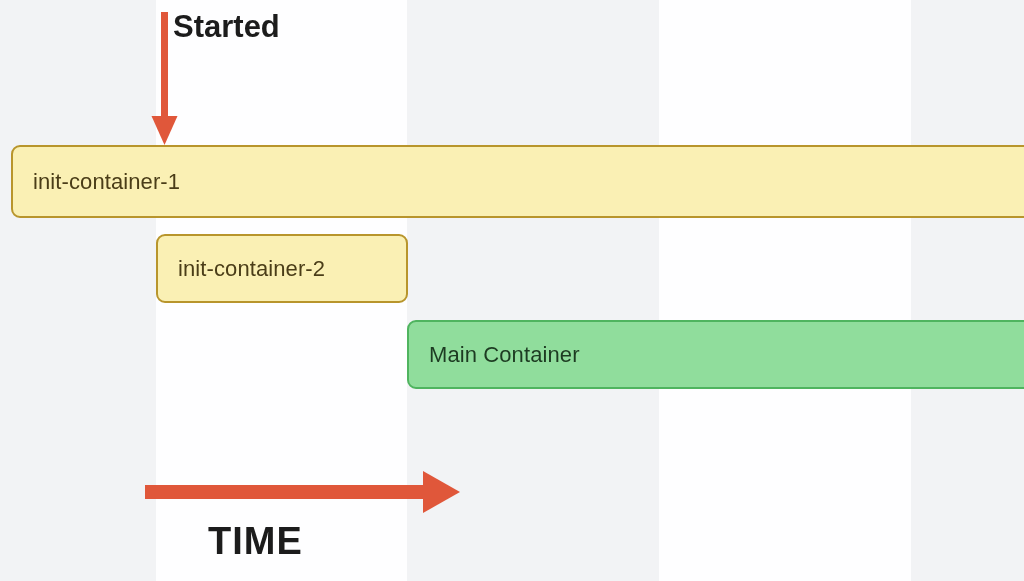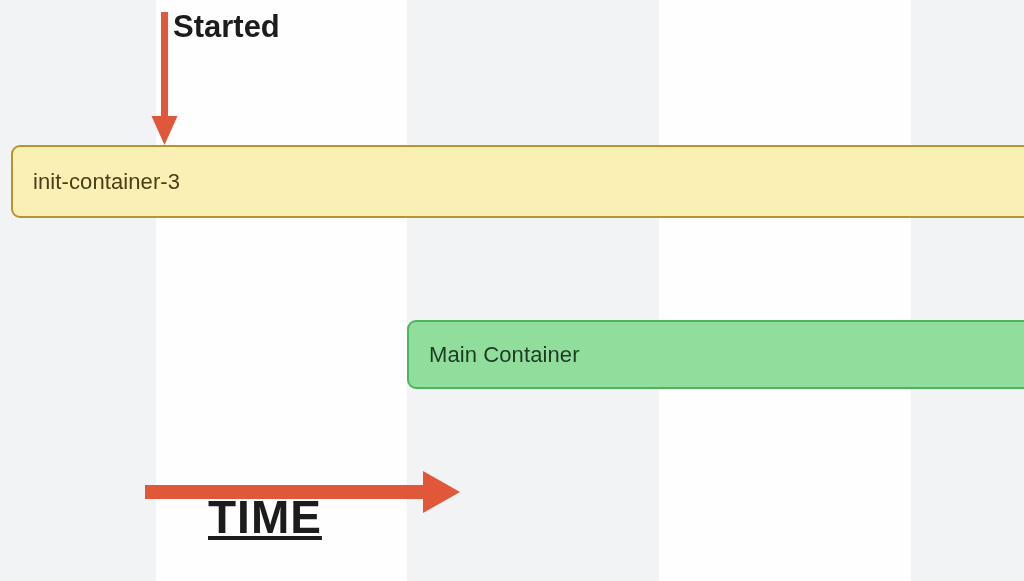--- a/index.html
+++ b/index.html
@@ -69,24 +69,23 @@
     white-space: nowrap;
     z-index: 6;
   }
   #started-label {
     left: 173px;
     top: 11px;
     font-size: 31px;
   }
   #time-label {
     left: 208px;
-    top: 494px;
-    font-size: 46px;
+    top: 522px;
+    font-size: 38px;
     letter-spacing: 1px;
-    text-decoration: underline;
   }
 
   .arrow-svg {
     position: absolute;
     z-index: 5;
     overflow: visible;
   }
   #started-arrow { left: 148px; top: 12px;  width: 34px;  height: 136px; }
   #time-arrow    { left: 140px; top: 466px; width: 330px; height: 52px;  }
 </style>
@@ -104,23 +103,26 @@
   </div>
 
   <svg id="started-arrow" class="arrow-svg" viewBox="0 0 34 136">
     <rect x="13" y="0" width="7" height="108" fill="#e0573a"></rect>
     <path d="M 3.5 104 L 29.5 104 L 16.5 133 Z" fill="#e0573a"></path>
   </svg>
 
   <div id="started-label" class="annot-text">Started</div>
 
   <div class="bar yellow" style="left:11px; top:145px; width:1030px; height:73px;">
-    <span class="bar-label">init-container-3</span>
+    <span class="bar-label">init-container-1</span>
   </div>
 
+  <div class="bar yellow" style="left:156px; top:234px; width:252px; height:69px;">
+    <span class="bar-label">init-container-2</span>
+  </div>
 
   <div class="bar green" style="left:407px; top:320px; width:634px; height:69px;">
     <span class="bar-label">Main Container</span>
   </div>
 
   <svg id="time-arrow" class="arrow-svg" viewBox="0 0 330 52">
     <rect x="5" y="19" width="285" height="14" fill="#e0573a"></rect>
     <path d="M 283 5 L 283 47 L 320 26 Z" fill="#e0573a"></path>
   </svg>
 

